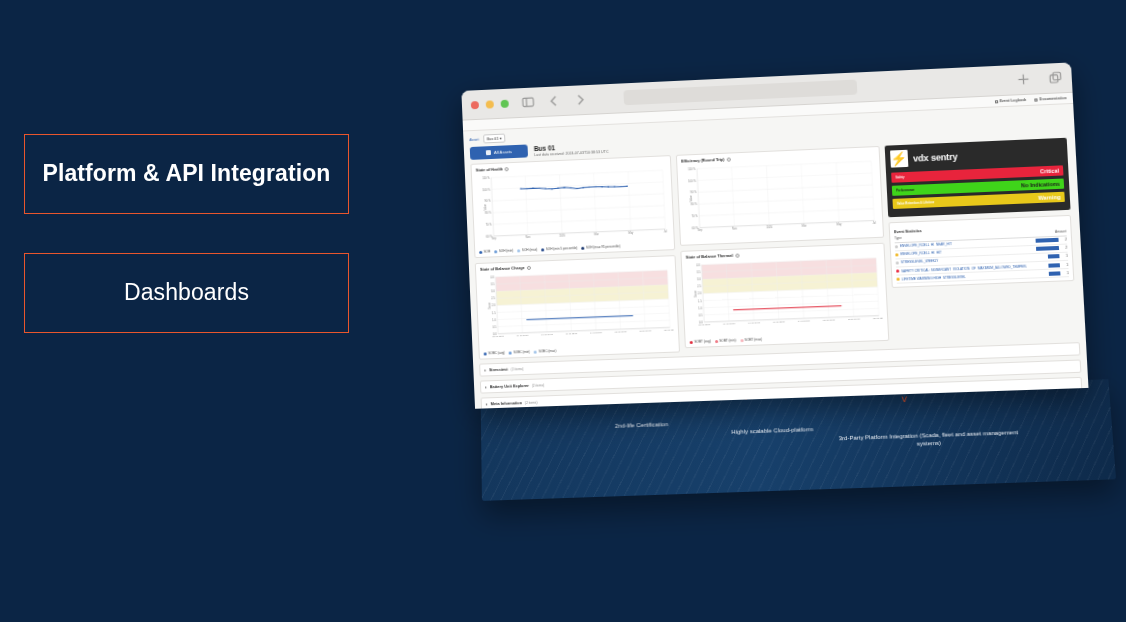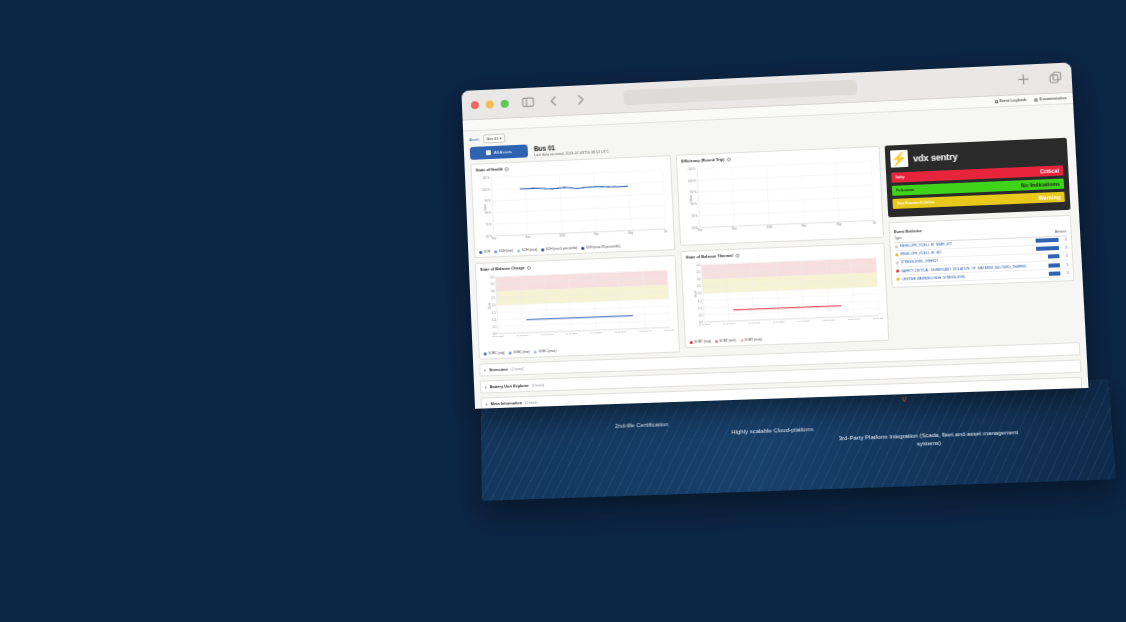--- a/index.html
+++ b/index.html
@@ -167,20 +167,26 @@
   #cap-2 { left: 200px; top: 36px; }
   #cap-3 { left: 355px; top: 46px; }
   .base-tick { position: absolute; width: 16px; height: 3px; background: #e8562d; border-radius: 1px; }
   .base-chev { position: absolute; font-size: 11px; color: #e8562d; line-height: 1; }
 </style>
 </head>
 <body>
 
 <div id="stage">
 
+  <div class="box" id="box-1">
+    <span class="box-label">Platform &amp; API Integration</span>
+  </div>
+  <div class="box" id="box-2">
+    <span class="box-label">Dashboards</span>
+  </div>
 
   <div id="device">
 
     <div id="base">
       <div class="base-tick" style="left:124px; top:2px;"></div>
       <div class="base-chev" style="left:262px; top:0px;">˅</div>
       <div class="base-chev" style="left:420px; top:8px;">˅</div>
       <div class="base-cap" id="cap-1">2nd-life Certification</div>
       <div class="base-cap" id="cap-2">Highly scalable Cloud-platform</div>
       <div class="base-cap" id="cap-3">3rd-Party Platform Integration (Scada, fleet and asset management systems)</div>

